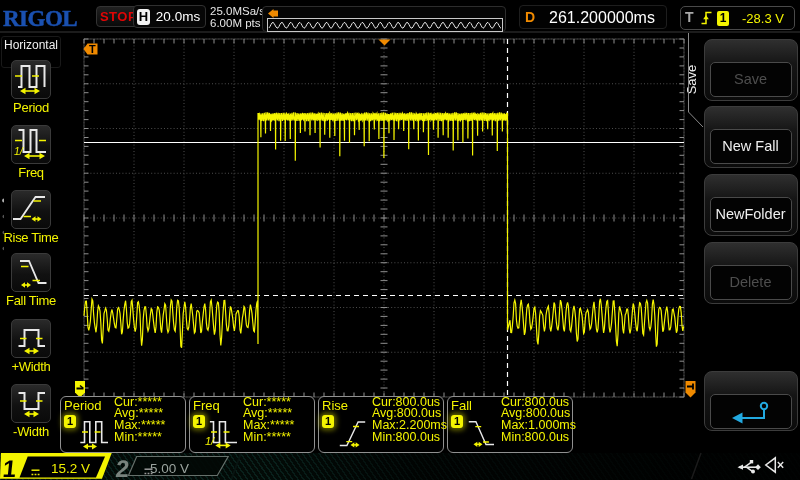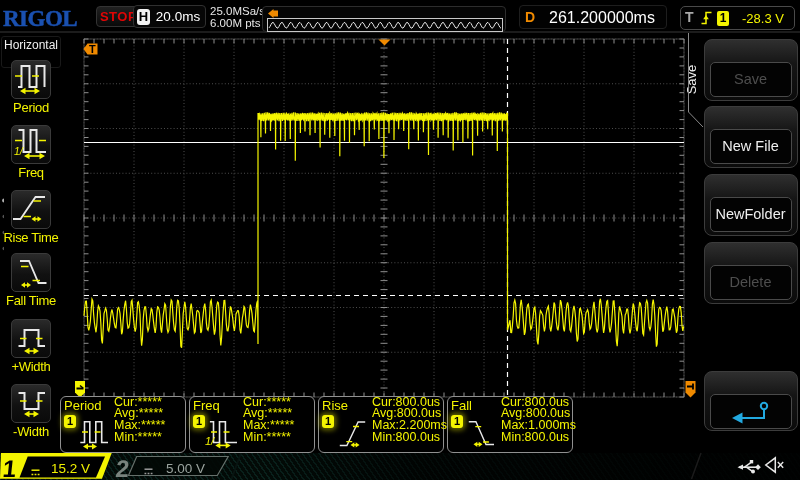--- a/index.html
+++ b/index.html
@@ -211,21 +211,21 @@
 <svg class="abs" style="left:685px;top:33px;z-index:3" width="25" height="100" viewBox="0 0 25 100">
   <path d="M3.5 0 V79 L18 94" stroke="#8a8a8a" stroke-width="1" fill="none"></path>
 </svg>
 <div id="savetab">
       <span>Save</span>
     </div>
 <div class="well" style="top:39px;height:62px">
       <div class="sbtn dim">Save</div>
     </div>
     <div class="well" style="top:105.5px;height:62px">
-      <div class="sbtn ">New File</div>
+      <div class="sbtn ">New Fall</div>
     </div>
     <div class="well" style="top:174px;height:62px">
       <div class="sbtn ">NewFolder</div>
     </div>
     <div class="well" style="top:242px;height:62px">
       <div class="sbtn dim">Delete</div>
     </div>
     <div class="well" style="top:370.5px;height:60px">
       <div class="sbtn icn"><svg width="46" height="27" viewBox="0 0 46 27">
           <circle cx="36" cy="7" r="3.2" fill="none" stroke="#22a9e0" stroke-width="2"></circle>
@@ -314,21 +314,21 @@
 <div class="bignum" style="left:116px;top:458px;color:#79837e">2</div>
 <div class="abs" style="left:31px;top:461.5px;z-index:6"><svg width="9" height="7" viewBox="0 0 9 7">
         <path d="M0.5 1.2 H8.5" stroke="#e8e800" stroke-width="1.5" fill="none"></path>
         <path d="M0.5 5.4 H2.3 M3.6 5.4 H5.4 M6.7 5.4 H8.5" stroke="#e8e800" stroke-width="1.5" fill="none"></path>
       </svg></div>
 <div class="abs" style="left:51px;top:461px;z-index:6;color:#f0f000;font-size:13.5px">15.2 V</div>
 <div class="abs" style="left:144px;top:460.5px;z-index:6"><svg width="9" height="7" viewBox="0 0 9 7">
         <path d="M0.5 1.2 H8.5" stroke="#9a9a9a" stroke-width="1.5" fill="none"></path>
         <path d="M0.5 5.4 H2.3 M3.6 5.4 H5.4 M6.7 5.4 H8.5" stroke="#9a9a9a" stroke-width="1.5" fill="none"></path>
       </svg></div>
-<div class="abs" style="left:166px;top:460.5px;z-index:6;color:#9aa39e;font-size:13.5px">5.00 V</div>
+<div class="abs" style="left:150px;top:460.5px;z-index:6;color:#9aa39e;font-size:13.5px">5.00 V</div>
 <div class="abs" style="left:737px;top:458px;z-index:6"><svg width="26" height="18" viewBox="0 0 26 18">
         <path d="M2 9.2 H20" stroke="#e8e8e8" stroke-width="1.6"></path>
         <polygon points="0.5,9.2 6,6.6 6,11.8" fill="#e8e8e8"></polygon>
         <path d="M7.5 9.2 L13.5 4.8" stroke="#e8e8e8" stroke-width="1.5"></path>
         <rect x="12.8" y="2" width="3.4" height="3.4" fill="#e8e8e8"></rect>
         <path d="M9.5 9.2 L15 13.2" stroke="#e8e8e8" stroke-width="1.5"></path>
         <circle cx="16" cy="13.6" r="2" fill="#e8e8e8"></circle>
         <rect x="19" y="7.2" width="4" height="4" fill="#e8e8e8" transform="rotate(45 21 9.2)"></rect>
       </svg></div>
 <div class="abs" style="left:764px;top:456px;z-index:6"><svg width="21" height="18" viewBox="0 0 21 18">

